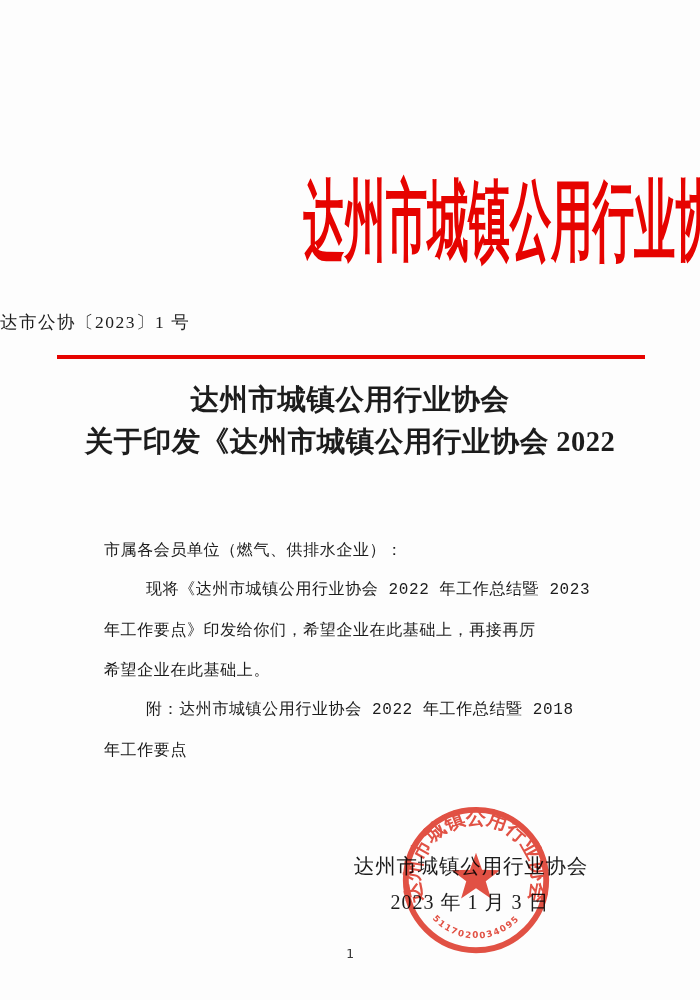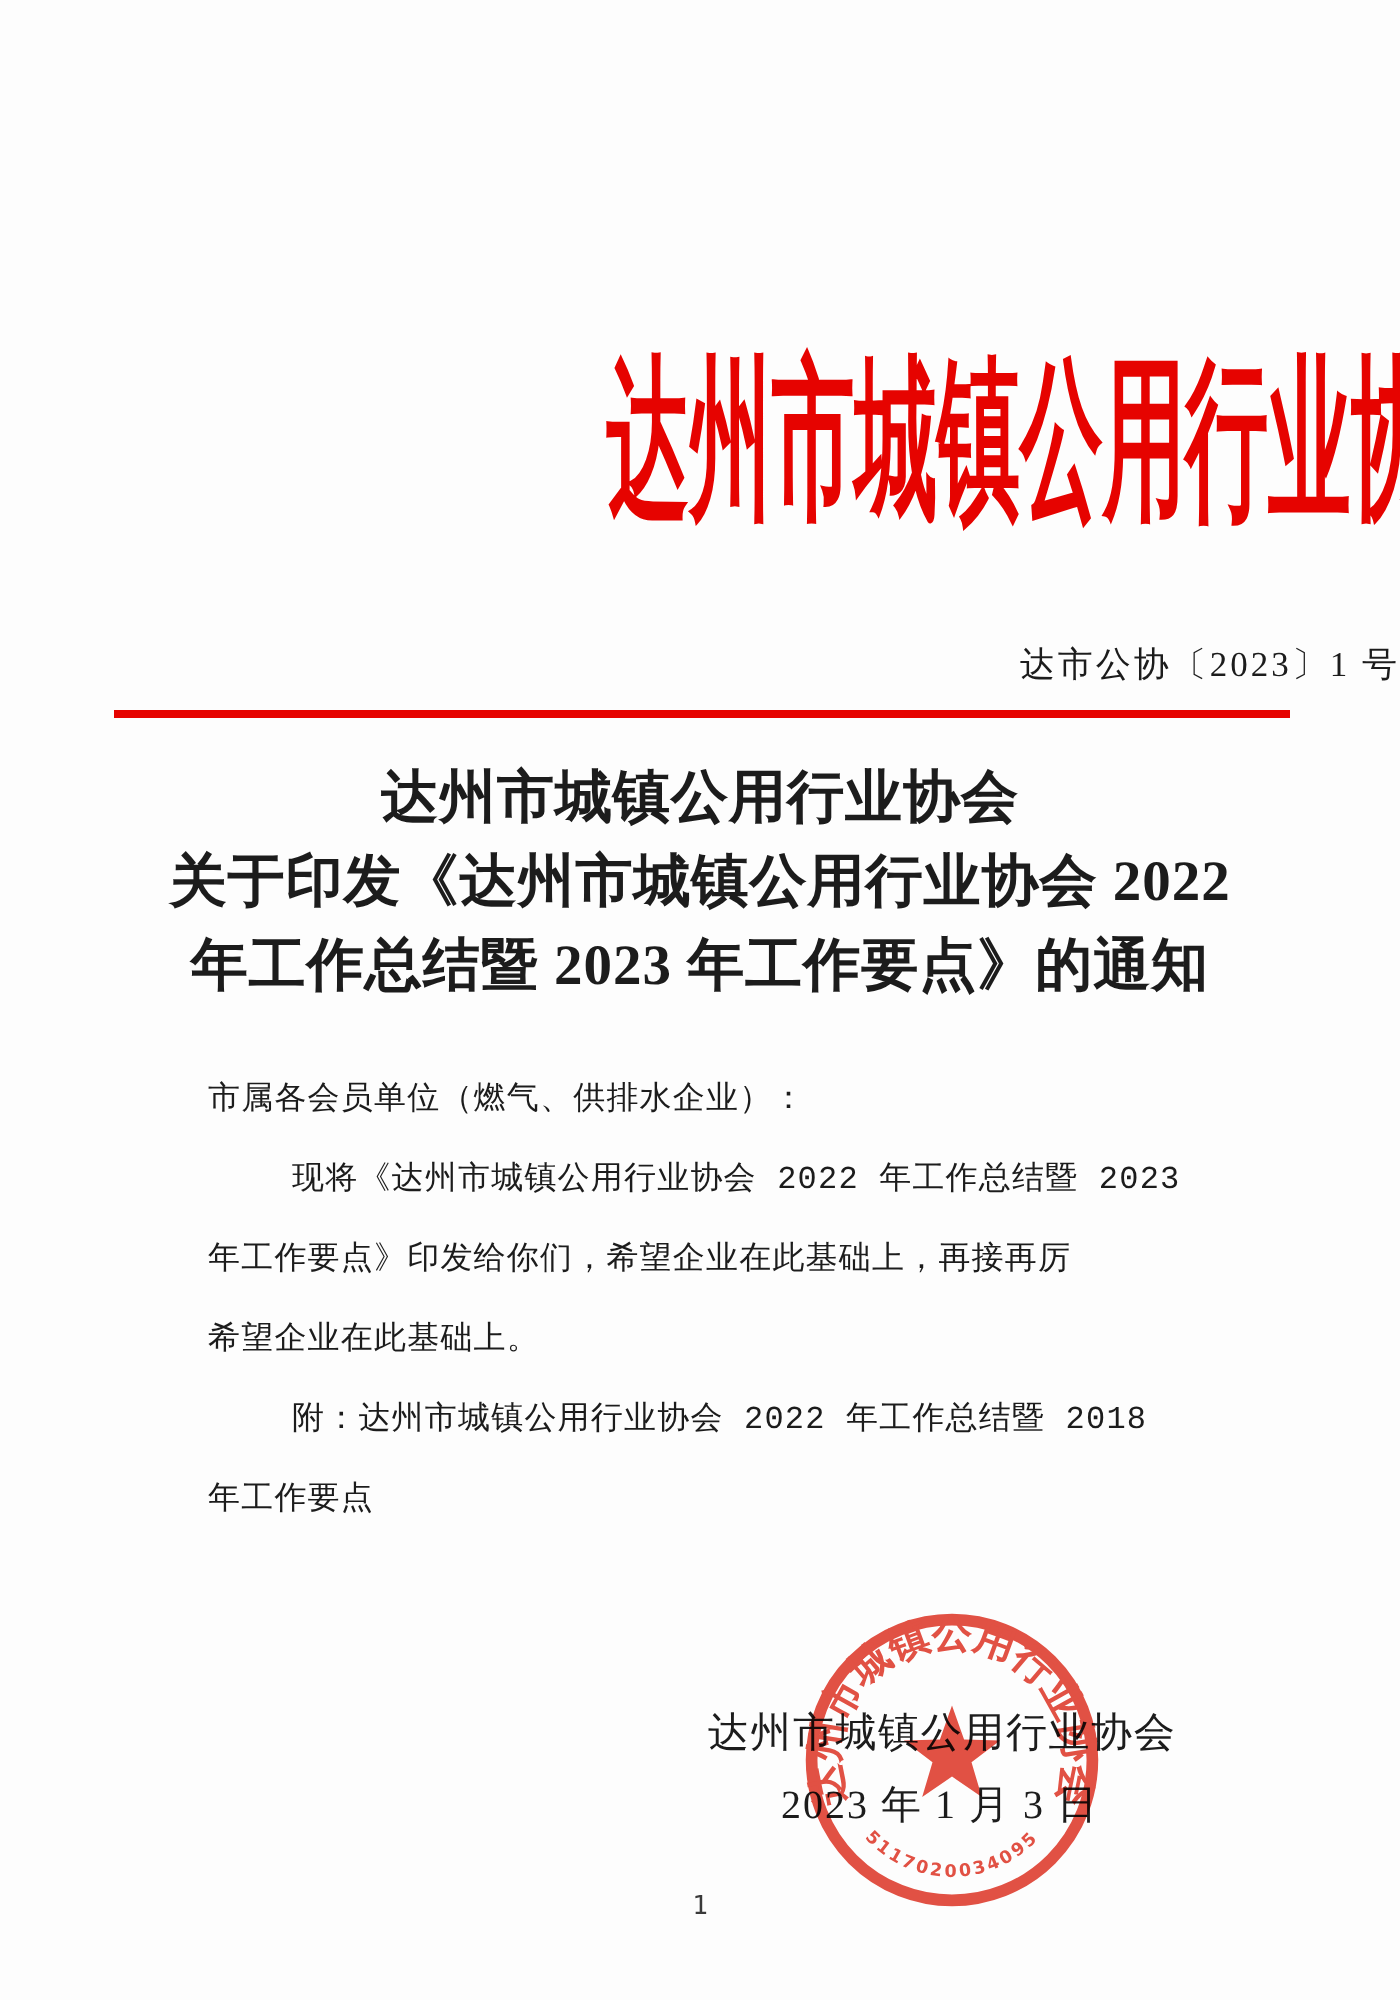--- a/index.html
+++ b/index.html
@@ -19,22 +19,22 @@
     white-space:nowrap;
   }
   .letterhead .stretch{
     display:inline-block;
     font-size:88px;font-weight:bold;color:#e60300;
     transform:scaleX(0.47);transform-origin:50% 50%;
     letter-spacing:0;
   }
   
   .doc-number{
-    position:absolute;top:320px;left:0;right:0;
-    text-align:right;font-size:17.5px;letter-spacing:1.5px;
+    position:absolute;top:310px;left:0;right:0;
+    text-align:left;font-size:17.5px;letter-spacing:1.5px;
   }
   
   .red-rule{
     position:absolute;top:355px;left:57px;width:588px;height:3.5px;
     background:#e60300;
   }
   
   .notice-title{
     position:absolute;top:379px;left:0;right:0;
     text-align:center;font-weight:bold;
@@ -77,21 +77,20 @@
     <span class="stretch">达州市城镇公用行业协会文件</span>
   </div>
 
   <div class="doc-number">达市公协〔2023〕1 号</div>
 
   <div class="red-rule"></div>
 
   <div class="notice-title">
     <div>达州市城镇公用行业协会</div>
     <div>关于印发《达州市城镇公用行业协会 2022</div>
-    <div>年工作总结暨 2023 年工作要点》的通知</div>
   </div>
 
   <div class="body-text">
     <div class="line">市属各会员单位（燃气、供排水企业）：</div>
     <div class="line indent">现将《达州市城镇公用行业协会 2022 年工作总结暨 2023</div>
     <div class="line">年工作要点》印发给你们，希望企业在此基础上，再接再厉</div>
     <div class="line">希望企业在此基础上。</div>
     <div class="line indent">附：达州市城镇公用行业协会 2022 年工作总结暨 2018</div>
     <div class="line">年工作要点</div>
   </div>

